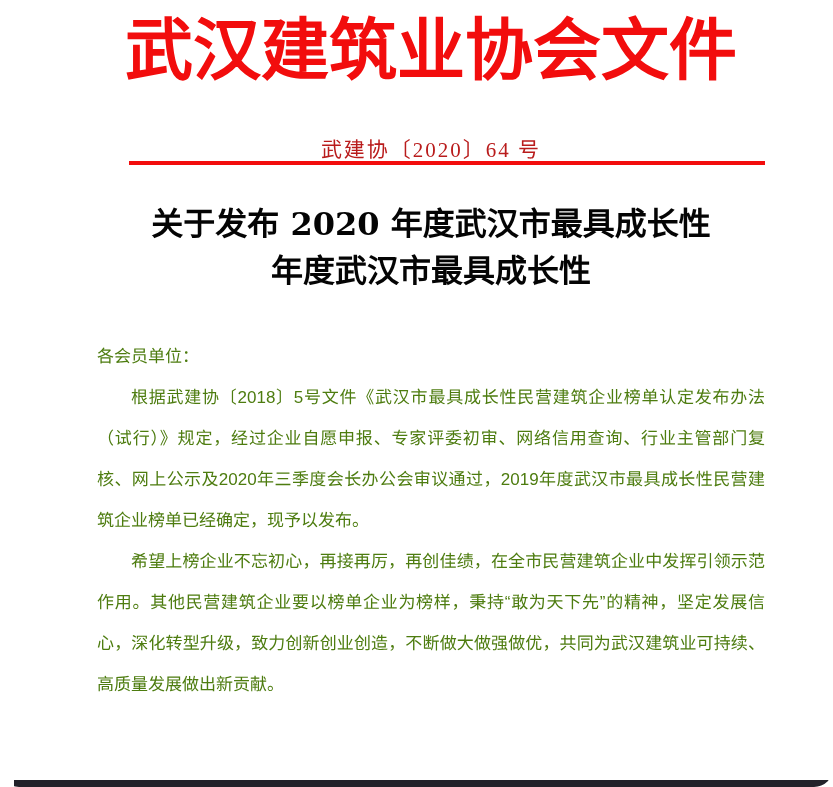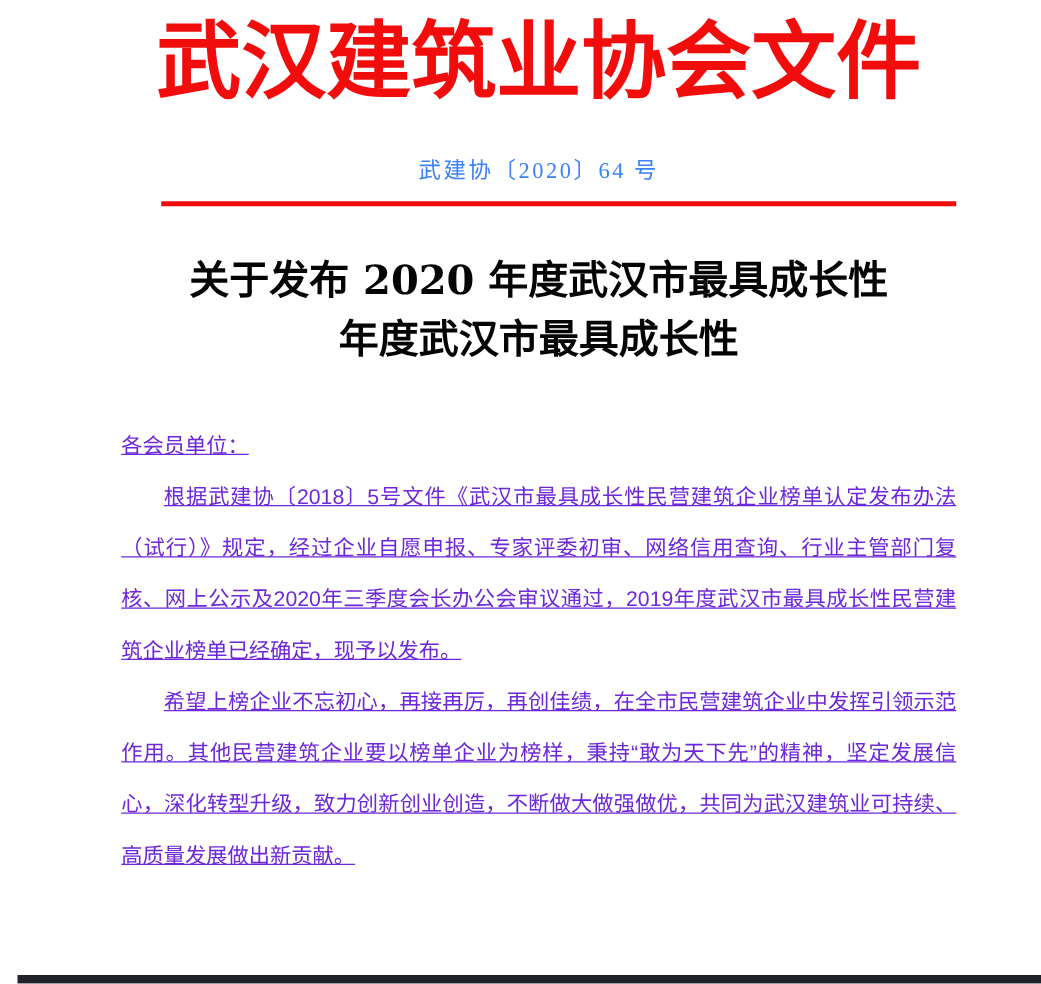--- a/index.html
+++ b/index.html
@@ -7,47 +7,48 @@
     padding: 0;
     background: #ffffff;
   }
   .page {
     position: relative;
     width: 833px;
     height: 787px;
     background: #ffffff;
     overflow: hidden;
     font-family: "Liberation Sans", sans-serif;
+    border-radius: 19px;
   }
   
   .agency-title {
     position: absolute;
     top: 0px;
     left: 97px;
     width: 668px;
     text-align: center;
     font-family: "DejaVu Serif", "Liberation Serif", serif;
     font-weight: bold;
     font-size: 68px;
     line-height: 100px;
     color: var(--accent-red, #f20d0d);
     white-space: nowrap;
   }
   
   .doc-number {
     position: absolute;
-    top: 120px;
+    top: 134px;
     left: 97px;
     width: 668px;
     text-align: center;
     font-family: "Liberation Serif", serif;
-    font-size: 18px;
+    font-size: 21px;
     line-height: 32px;
     letter-spacing: 2px;
-    color: #3b82f6;
+    color: #b91c1c;
     white-space: nowrap;
   }
   
   .red-divider {
     position: absolute;
     top: 161px;
     left: 129px;
     width: 636px;
     height: 4px;
     background: var(--accent-red, #f20d0d);
@@ -69,24 +70,23 @@
   .doc-title span { display: block; white-space: nowrap; }
   
   .body-text {
     position: absolute;
     top: 336px;
     left: 97px;
     width: 668px;
     font-family: "Liberation Sans", sans-serif;
     font-size: 17px;
     line-height: 41px;
-    color: #6d28d9;
+    color: #4d7c0f;
     text-align: justify;
     text-justify: inter-ideograph;
-    text-decoration: underline;
   }
   .body-text p { margin: 0; }
   .salutation { text-align: left; }
   .para { text-indent: 2em; }
   .attachment {
     margin-top: 24px !important;
     text-indent: 2em;
     text-align: left;
     white-space: nowrap;
   }

